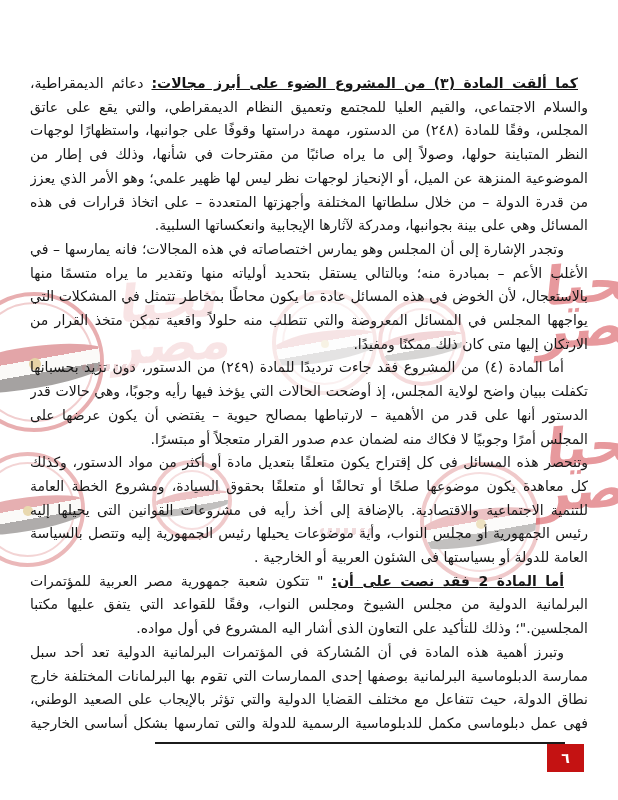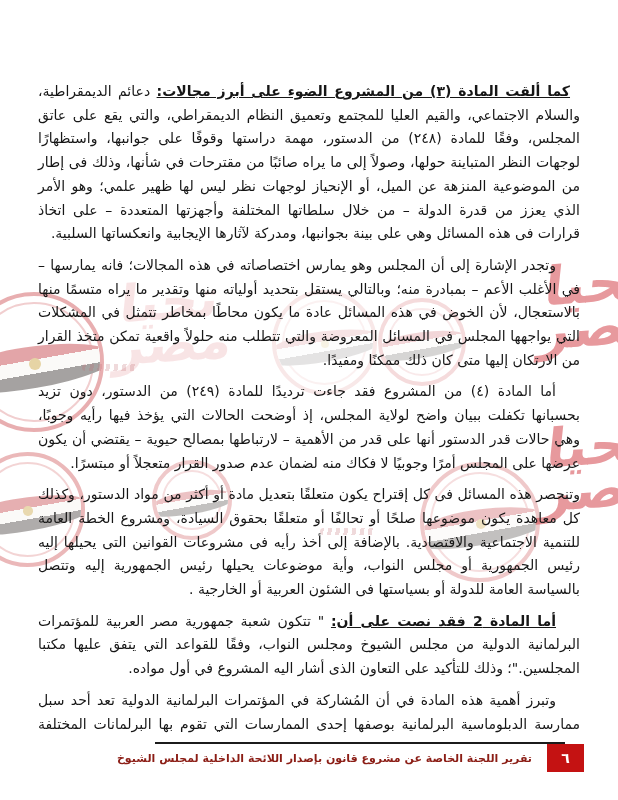--- a/index.html
+++ b/index.html
@@ -16,21 +16,21 @@
   .content{
     position:absolute;
     top:72px;right:30px;left:30px;height:668px;
     overflow:hidden;
     color:#161616;
     font-size:14px;
     line-height:23.7px;
     text-align:justify;
     z-index:2;
   }
-  .para{margin:8px;}
+  .para{margin:0;}
   .para .lead{font-weight:bold;text-decoration:underline;}
   .p1{text-indent:10px;}
   .p2,.p3,.p5,.p6{text-indent:24px;}
   .p4{text-indent:0;}
   
   .wm{position:absolute;z-index:1;pointer-events:none;}
   .wm-call{
     font-weight:900;
     color:#d4464e;
     transform:skewX(-10deg) rotate(-4deg);
@@ -177,15 +177,14 @@
     </p>
     <p class="para p6">
       <span>وتبرز أهمية هذه المادة في أن المُشاركة في المؤتمرات البرلمانية الدولية تعد أحد سبل ممارسة الدبلوماسية البرلمانية بوصفها إحدى الممارسات التي تقوم بها البرلمانات المختلفة خارج نطاق الدولة، حيث تتفاعل مع مختلف القضايا الدولية والتي تؤثر بالإيجاب على الصعيد الوطني، فهى عمل دبلوماسى مكمل للدبلوماسية الرسمية للدولة والتى تمارسها بشكل أساسى الخارجية المصرية.</span>
     </p>
   </div>
 
   <div class="footer-line"></div>
   <div class="page-num-box">
     <span>٦</span>
   </div>
-  <div class="footer-text">تقرير اللجنة الخاصة عن مشروع قانون بإصدار اللائحة الداخلية لمجلس الشيوخ</div>
 
 </div>
 
 </body></html>

